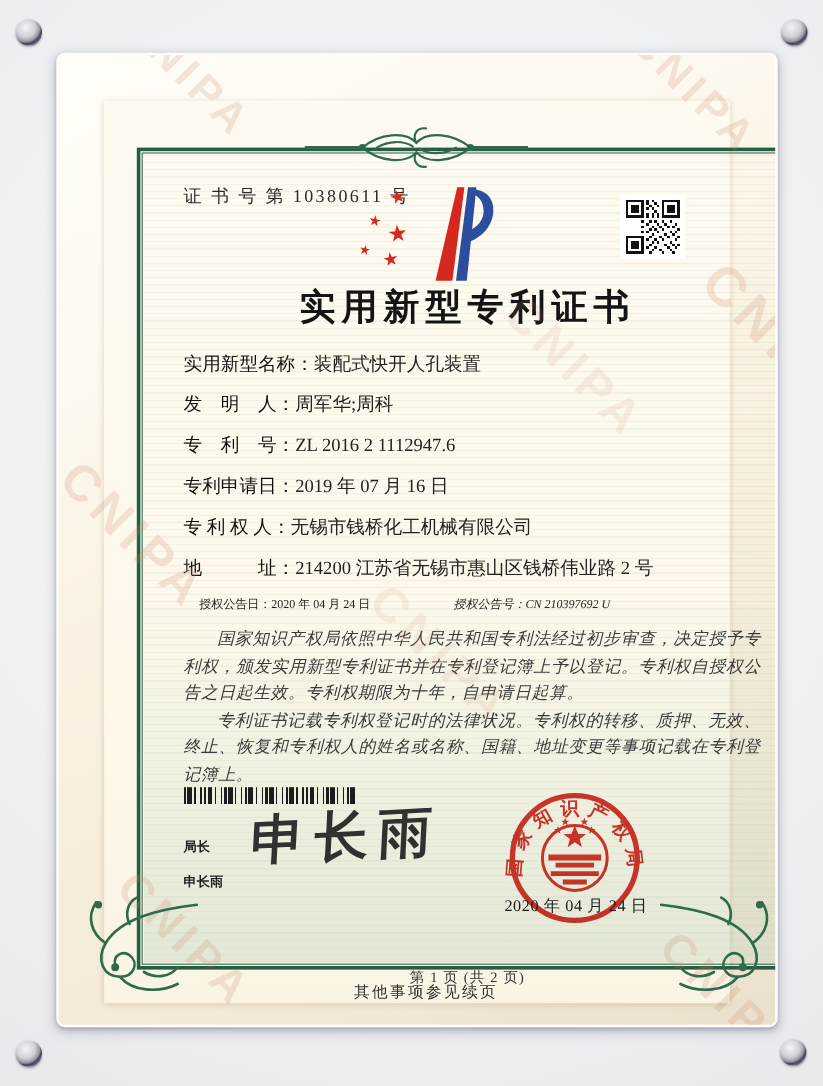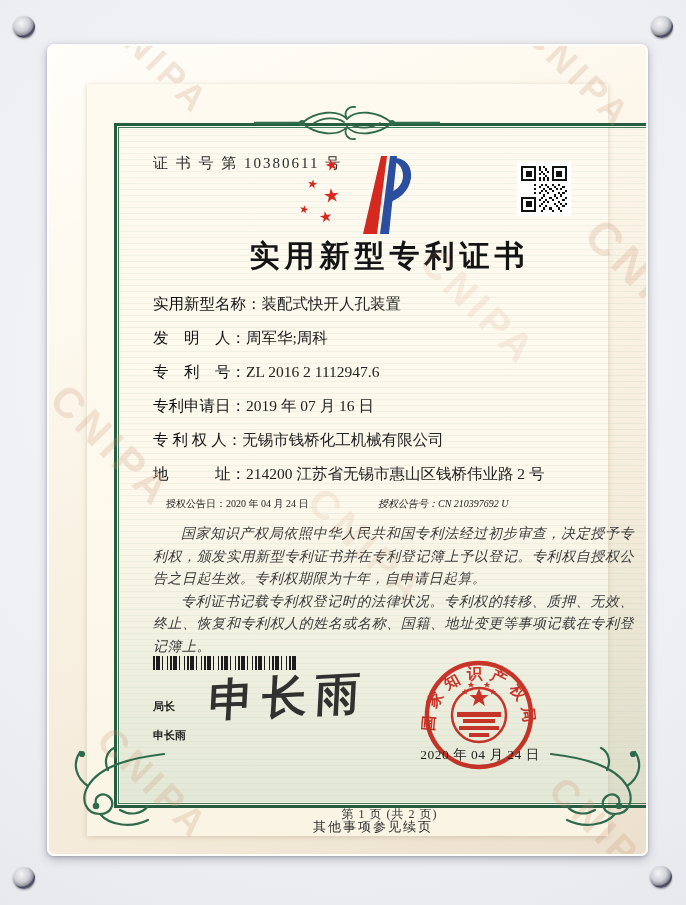--- a/index.html
+++ b/index.html
@@ -75,21 +75,21 @@
   .director{position:absolute;left:36px;top:566px;z-index:4;
     font-family:"Liberation Sans","DejaVu Sans",sans-serif;font-size:11px;font-weight:600;color:#222;line-height:29px;}
   .sig{position:absolute;left:92px;top:540px;width:200px;z-index:5;font-size:45px;font-weight:700;color:#1d1d1d;
     transform:rotate(-3deg) skewX(-6deg);letter-spacing:8px;font-family:"DejaVu Serif",serif;opacity:.9;}
 
   .seal{position:absolute;left:304px;top:531px;width:116px;height:116px;z-index:5;mix-blend-mode:multiply;opacity:.93;}
   .seal-date{position:absolute;left:282px;top:620px;width:162px;text-align:center;z-index:6;
     font-size:13.5px;color:#1c1c1c;letter-spacing:.5px;white-space:nowrap;}
 
   .page-num{position:absolute;left:0;top:654px;width:100%;text-align:center;font-size:12px;color:#333;letter-spacing:1px;z-index:4;margin-top:26px;}
-  .footer-note{position:absolute;left:27px;top:734px;width:518px;text-align:center;font-size:13px;color:#2e2e2e;letter-spacing:2px;z-index:4;}
+  .footer-note{position:absolute;left:9px;top:734px;width:518px;text-align:center;font-size:13px;color:#2e2e2e;letter-spacing:2px;z-index:4;}
 
   .fl{position:absolute;z-index:4;pointer-events:none;}
   .fl-top{left:205px;top:57px;width:186px;height:40px;}
   .fl-bl{left:11px;top:694px;width:110px;height:90px;}
   .fl-br{left:496px;top:694px;width:110px;height:90px;transform:scaleX(-1);}
 </style>
 </head>
 <body>
 
 <div class="stage">

